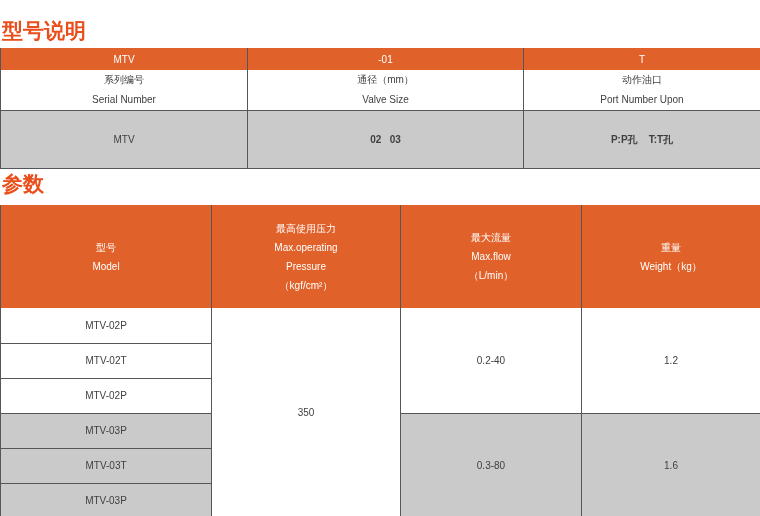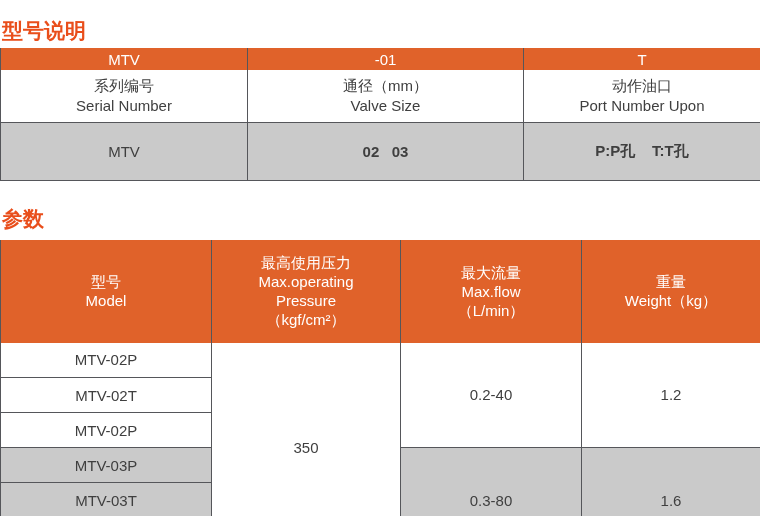--- a/index.html
+++ b/index.html
@@ -19,50 +19,50 @@
     overflow: hidden;
   }
   .sec-title {
     color: var(--title-orange);
     font-size: 21px;
     font-weight: bold;
     line-height: 24px;
     margin: 1px 0 0 2px;
   }
   .sec-title.first { margin-top: 19px; margin-bottom: 5px; }
-  .sec-title.second { margin-top: 26px; margin-bottom: 9px; }
+  .sec-title.second { margin-top: 3px; margin-bottom: 9px; }
   table {
     border-collapse: collapse;
     width: 760px;
     table-layout: fixed;
   }
   th, td {
     border: 1px solid var(--border-gray);
     text-align: center;
     vertical-align: middle;
     padding: 0;
-    font-size: 15px;
+    font-size: 10px;
   }
   thead th {
     background: var(--header-orange);
     color: #ffffff;
     font-weight: normal;
     border-top: none;
     border-bottom: none;
   }
   tbody tr.first-body-row td { border-top: none; }
   .gray-cell { background: var(--row-gray); }
   .white-cell { background: #ffffff; }
   .line { display: block; line-height: 20px; }
   .hline { display: block; line-height: 19px; }
   .pre { white-space: pre-wrap; font-weight: bold; }
 
   
   .model-head-row   { height: 22px; }
-  .model-desc-row   { height: 52px; }
+  .model-desc-row   { height: 40px; }
   .model-value-row  { height: 58px; }
 
   
   .params-head-row  { height: 103px; }
   .params-body-row  { height: 35px; }
 </style>
 </head>
 <body>
 
 <h2 class="sec-title first">型号说明</h2>

